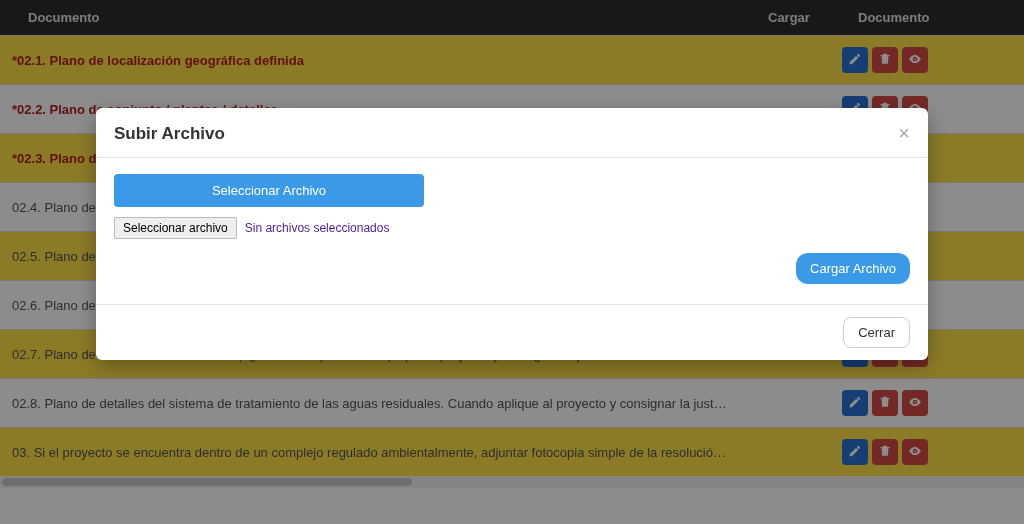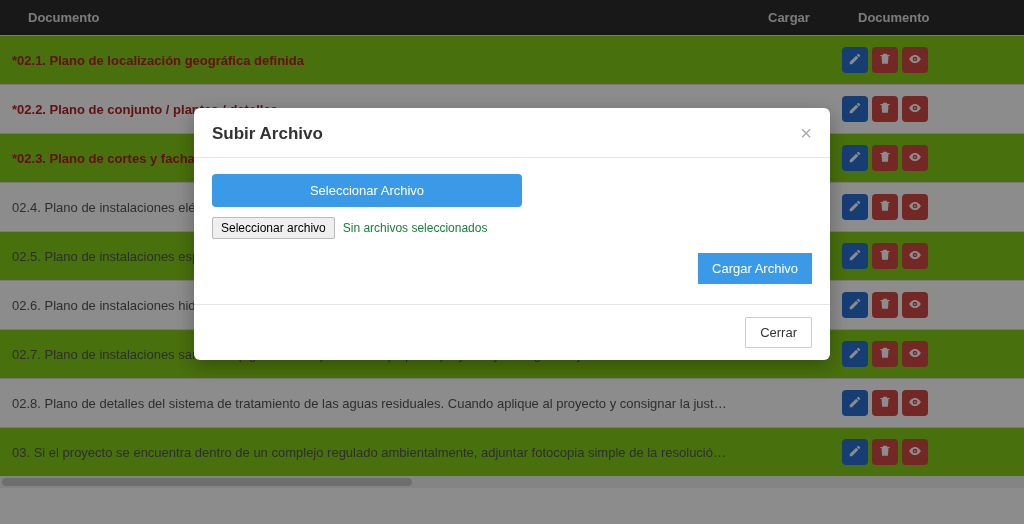--- a/index.html
+++ b/index.html
@@ -39,21 +39,21 @@
   }
   .doc-table tbody td {
     padding: 11px 12px;
     vertical-align: middle;
     white-space: nowrap;
     overflow: hidden;
     text-overflow: ellipsis;
     font-size: 13px;
     color: #555;
   }
-  .doc-table tbody tr.striped td { background: #84cc16; }
+  .doc-table tbody tr.striped td { background: #fde047; }
   .doc-table tbody tr.section td {
     font-weight: bold;
     color: #333;
     background: #fff;
   }
   .doc-table tbody tr.sub-red td:first-child {
     color: #b52020;
     font-weight: bold;
   }
   .actions-cell { white-space: nowrap; }
@@ -93,21 +93,21 @@
   .overlay {
     position: absolute;
     inset: 0;
     background: rgba(0,0,0,0.45);
     display: flex;
     align-items: flex-start;
     justify-content: center;
     padding-top: 108px;
   }
   .modal {
-    width: 636px;
+    width: 832px;
     background: #fff;
     border-radius: 6px;
     box-shadow: 0 6px 20px rgba(0,0,0,0.3);
   }
   .modal-header {
     padding: 14px 18px 12px;
     border-bottom: 1px solid #e5e5e5;
     display: flex;
     align-items: center;
     justify-content: space-between;
@@ -143,41 +143,41 @@
   }
   .file-row { display: flex; align-items: center; gap: 8px; margin-bottom: 14px; }
   .native-file-btn {
     border: 1px solid #bbb;
     background: #efefef;
     padding: 3px 8px;
     font-size: 12px;
     border-radius: 2px;
     cursor: pointer;
   }
-  .file-status { color: #15803d; font-size: 12px; text-align: right; }
+  .file-status { color: #4c1d95; font-size: 12px; text-align: right; }
   .modal-actions-right { text-align: right; }
   .btn-primary-sm {
     background: #3a9ae8;
     color: #fff;
     border: none;
-    border-radius: 0;
+    border-radius: 12px;
     padding: 8px 14px;
     font-size: 13px;
     cursor: pointer;
   }
   .modal-footer {
     border-top: 1px solid #e5e5e5;
     padding: 12px 18px;
     text-align: right;
   }
   .btn-default-sm {
     background: #fff;
     border: 1px solid #ccc;
     color: #333;
-    border-radius: 1px;
+    border-radius: 8px;
     padding: 7px 14px;
     font-size: 13px;
     cursor: pointer;
   }
 </style>
 </head>
 <body>
 
 <div class="table-wrap">
   <table class="doc-table">

